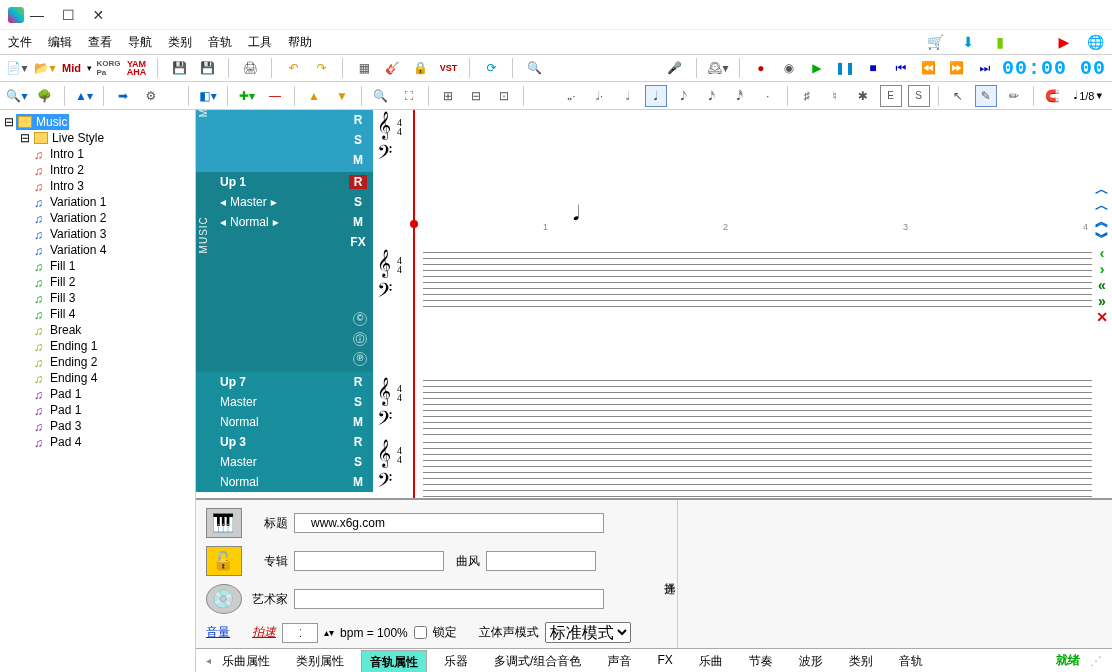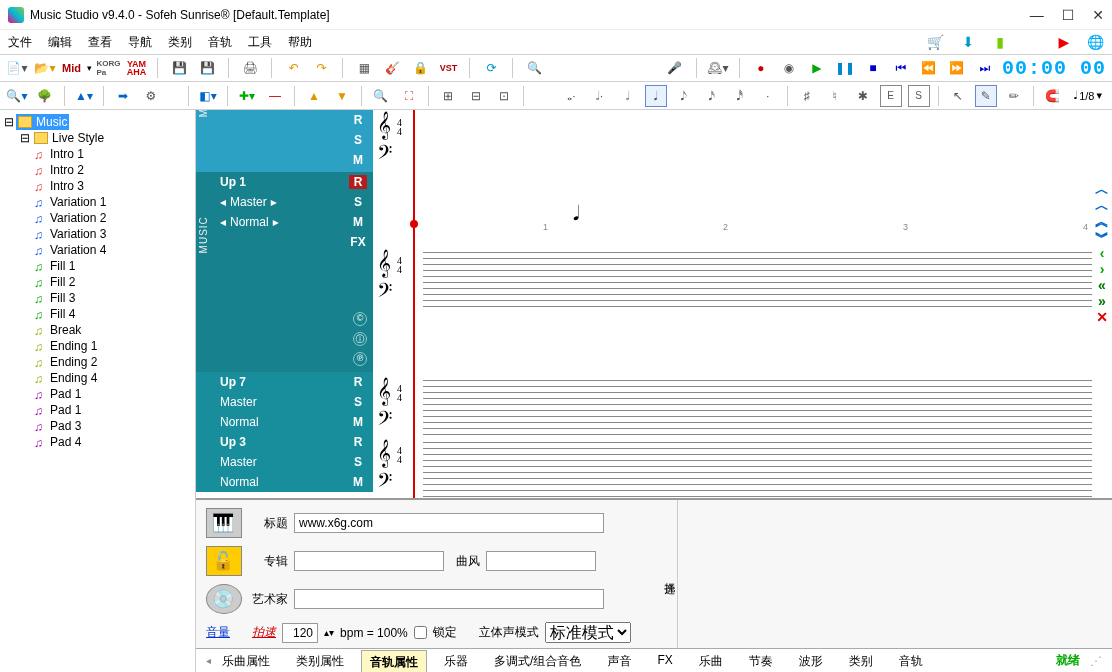--- a/index.html
+++ b/index.html
@@ -56,37 +56,36 @@
 .timesig{position:absolute;left:24px;font-size:10px;font-family:serif;line-height:9px;text-align:center;}
 .ruler{position:absolute;left:50px;right:0;top:112px;height:18px;}
 .ruler span{position:absolute;font-size:9px;color:#888;top:0;}
 .side-btns{width:20px;background:#fff;display:flex;flex-direction:column;align-items:center;padding-top:72px;gap:2px;}
 .side-btns .sb{font-size:14px;line-height:14px;font-weight:bold;}
 .sb.blue{color:#06c;}.sb.green{color:#0a0;}.sb.dgreen{color:#070;}.sb.red{color:#d00;}
 .bottom-panel{height:150px;border-top:2px solid #999;display:flex;background:#f7f7f7;}
 .bp-left{width:470px;padding:8px 10px;display:flex;flex-direction:column;gap:8px;}
 .bp-row{display:flex;align-items:center;gap:6px;}
 .bp-row label{width:40px;text-align:right;}
-.bp-row input[type=text]{border:1px solid #999;height:20px;padding:0 4px;font-size:12px;}
+.bp-row input[type=text]{border:1px solid #999;height:20px;padding:0 16px;font-size:12px;}
 .bp-icon{width:36px;height:30px;background:#ccc;border:1px solid #888;display:flex;align-items:center;justify-content:center;font-size:18px;}
 .link{color:#03c;text-decoration:underline;}
 .bp-right{width:440px;border-left:1px solid #ccc;}
 .tabs-bar{height:24px;border-top:1px solid #aaa;display:flex;align-items:center;padding:0 10px;gap:2px;background:#fff;}
 .tab{padding:3px 8px;font-size:12px;border:1px solid transparent;border-bottom:none;cursor:default;}
-.tab.active{background:#fef9c3;border-color:#aaa;position:relative;top:1px;font-weight:bold;}
+.tab.active{background:#5eead4;border-color:#aaa;position:relative;top:1px;font-weight:bold;}
 .tabs-bar .spacer{flex:1;}
 .status-ready{color:#0a0;font-weight:bold;margin-right:8px;}
 .yamaha{color:#c00;font-size:9px;font-weight:bold;line-height:8px;text-align:center;}
 </style>
 </head>
 <body>
 
 <div class="titlebar">
   <div class="app-icon"></div>
-  <div class="title">Music Studio v9.4.0 - Sofeh Sunrise®   [Default.Template]</div>
   <div class="win-controls">
     <span>—</span>
     <span>☐</span>
     <span>✕</span>
   </div>
 </div>
 
 <div class="menubar">
   <div class="menus">
     <span>文件</span>

